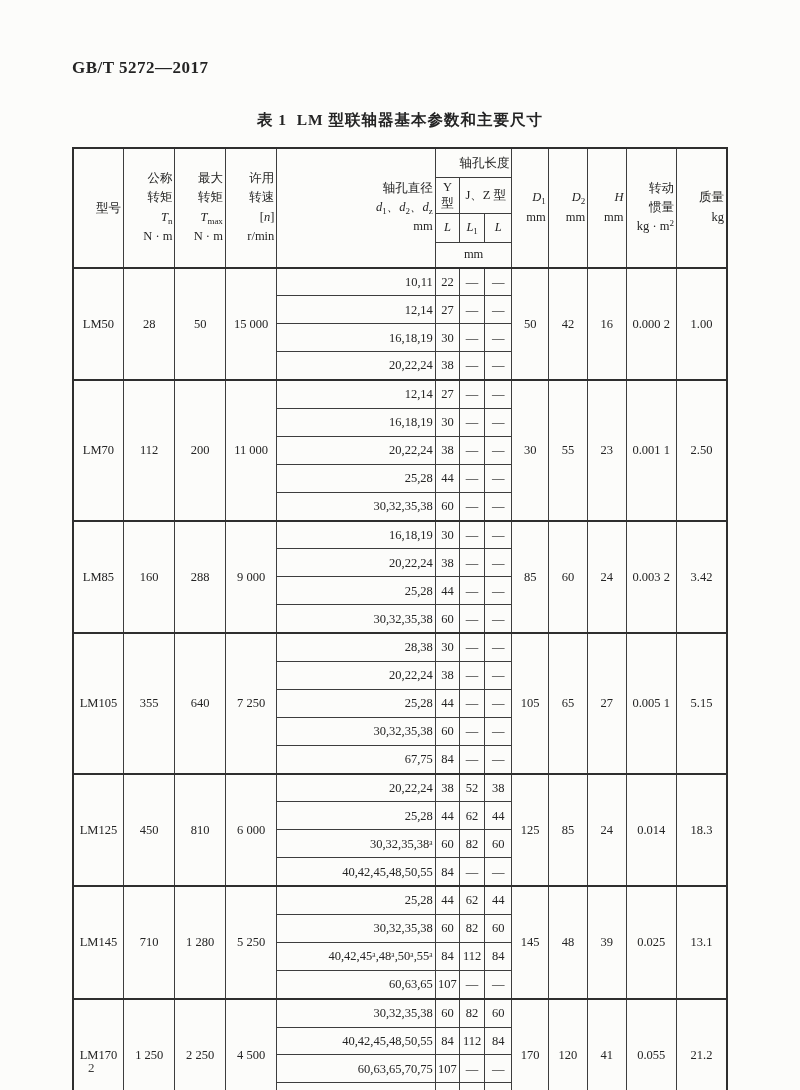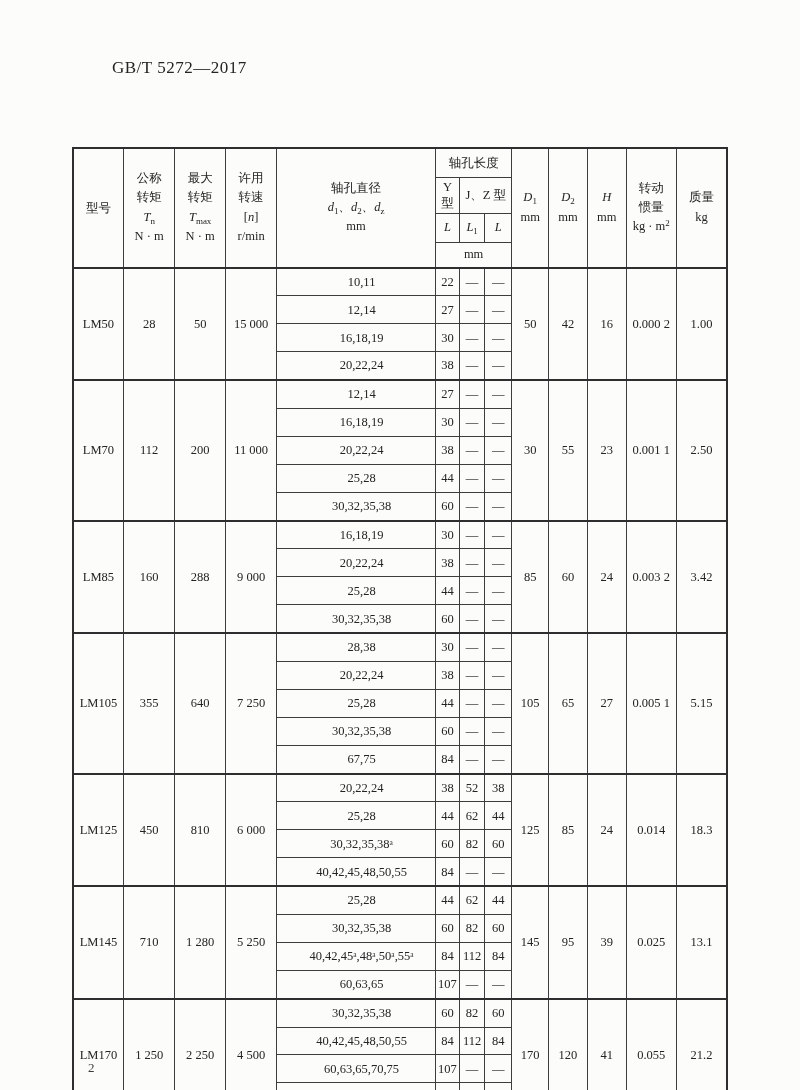--- a/index.html
+++ b/index.html
@@ -4,63 +4,64 @@
 <style>
   html,body{margin:0;padding:0;}
   .page{
     position:relative; width:800px; height:1090px;
     background:#fcfcfa; overflow:hidden;
     font-family:"Liberation Serif","DejaVu Serif",serif;
     color:#242424;
   }
   .doc-code{
     position:absolute; left:72px; top:58px;
-    font-size:17px; font-weight:normal; letter-spacing:.5px;margin-left:40px;
+    font-size:17px; font-weight:bold; letter-spacing:.5px;
   }
   .caption{
     position:absolute; left:72px; top:110px; width:656px;
     text-align:center; font-size:15.5px; font-weight:bold; letter-spacing:1px;
   }
   .watermark{
     position:absolute; left:182px; top:136px; z-index:0;
     font-family:"Liberation Sans","DejaVu Sans",sans-serif;
     font-size:80px; font-weight:bold; letter-spacing:3px;
     color:rgba(176,176,176,.45); white-space:nowrap; user-select:none;
   }
   table.lm{
     position:absolute; left:72px; top:147px; z-index:1;
     width:656px; border-collapse:collapse; table-layout:fixed;
     background:transparent; font-size:12.5px; line-height:1.3;
   }
   table.lm{ border:2px solid #2e2e2e; }
   .lm th,.lm td{ border:1px solid #3d3d3d; padding:1px 2px; vertical-align:middle; }
   .lm th{ font-weight:normal; text-align:center; }
-  .lm thead tr:nth-child(1) th{ height:26px; }
+  .lm thead tr:nth-child(1) th{ height:26px;text-align:right; }
   .lm thead tr:nth-child(2) th{ height:28px; }
   .lm thead tr:nth-child(3) th{ height:26px; }
   .lm thead tr:nth-child(4) th{ height:22px; }
   .lm td{ height:24.9px; }
   .lm td.c{ text-align:center; }
-  .lm td.l{ text-align:center; padding-left:13px; }
+  .lm td.l{ text-align:right; padding-left:13px; }
   .lm tr.group-start td{ border-top:2px solid #2e2e2e; }
   .lm i{ font-style:italic; }
   .lm sub{ font-size:9px; vertical-align:-3px; line-height:0; }
   .lm sup{ font-size:9px; vertical-align:4px; line-height:0; }
   .hstack div{ line-height:1.55; }
   .page-number{
     position:absolute; left:88px; top:1060px; font-size:13px; color:#3c3c3c;
   }
 </style>
 </head>
 <body>
 
 <div class="page">
 
   <div class="doc-code">GB/T 5272—2017</div>
 
+  <div class="caption"><span>表 1</span>&nbsp;&nbsp;<span>LM 型联轴器基本参数和主要尺寸</span></div>
 
 
   <table class="lm">
     <colgroup>
       <col style="width:50px">
         <col style="width:51px">
         <col style="width:50px">
         <col style="width:51px">
       <col style="width:157px">
         <col style="width:24px">
@@ -315,21 +316,21 @@
         <tr class="body-row group-start">
           <td class="c" rowspan="4">LM145</td>
           <td class="c" rowspan="4">710</td>
           <td class="c" rowspan="4">1 280</td>
           <td class="c" rowspan="4">5 250</td>
           <td class="l">25,28</td>
           <td class="c">44</td>
           <td class="c">62</td>
           <td class="c">44</td>
           <td class="c" rowspan="4">145</td>
-          <td class="c" rowspan="4">95</td>
+          <td class="c" rowspan="4">48</td>
           <td class="c" rowspan="4">39</td>
           <td class="c" rowspan="4">0.025</td>
           <td class="c" rowspan="4">13.1</td>
         </tr>
         <tr class="body-row">
           <td class="l">30,32,35,38</td>
           <td class="c">60</td>
           <td class="c">82</td>
           <td class="c">60</td>
         </tr>

